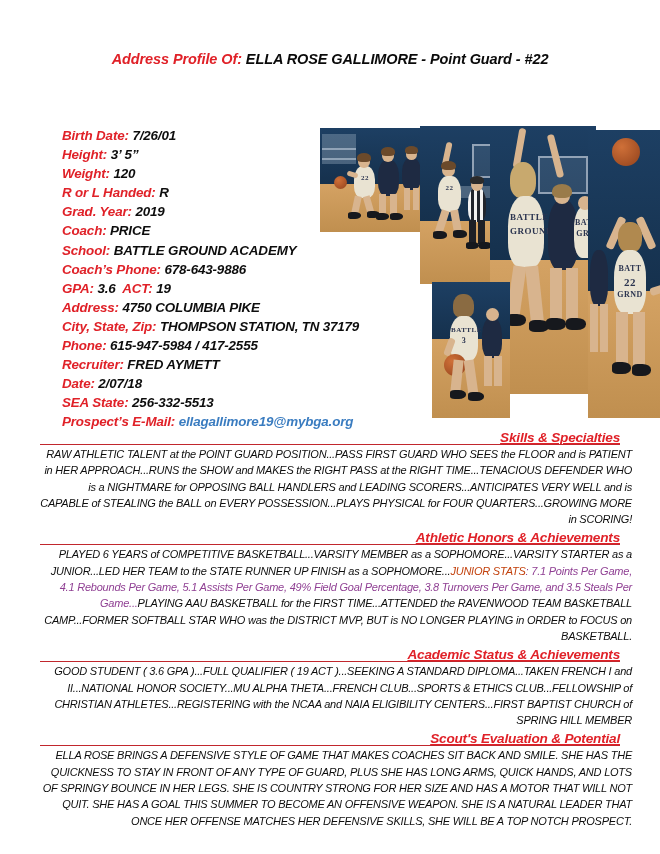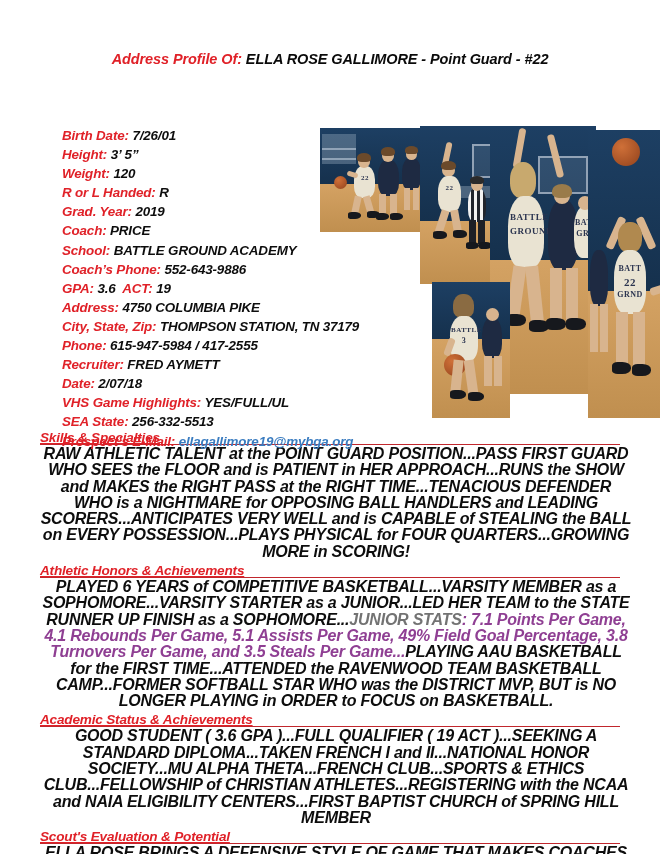--- a/index.html
+++ b/index.html
@@ -148,20 +148,21 @@
     top: 428px;
     left: 0;
     width: 660px;
   }
   .section { margin-bottom: 1px; }
   .section-head {
     margin-left: 40px;
     margin-right: 40px;
     position: relative;
     height: 18px;
+    text-align: right;
   }
   .section-head .title {
     font-size: 13.6px;
     font-style: italic;
     font-weight: bold;
     color: #e02128;
     text-decoration: underline;
     text-underline-offset: 1px;
     letter-spacing: -0.2px;
     display: inline-block;
@@ -169,29 +170,29 @@
   .section-head .rule {
     position: absolute;
     left: 0;
     right: 0;
     bottom: 1px;
     height: 1px;
     background: #c1272d;
   }
   .section-body {
     margin: 0 28px 0 40px;
-    font-size: 16px;
+    font-size: 11px;
     font-style: italic;
-    font-weight: bold;
+    font-weight: normal;
     line-height: 16.3px;
     color: #0d0d0d;
     letter-spacing: -0.22px;
-    text-align: center;
-  }
-  .hl-blue   { color: #737373; }
+    text-align: right;
+  }
+  .hl-blue   { color: #c2410c; }
   .hl-purple { color: #8f3f93; }
 </style>
 </head>
 <body>
 
 <div class="header">
   <div class="profile-line">
     <span class="profile-label">Address  Profile Of:</span>
     <span class="profile-value">ELLA ROSE GALLIMORE - Point Guard - #22</span>
   </div>
@@ -221,21 +222,21 @@
   <div class="info-row">
     <span class="info-label">Coach:</span>
     <span class="info-value">PRICE</span>
   </div>
   <div class="info-row">
     <span class="info-label">School:</span>
     <span class="info-value">BATTLE GROUND ACADEMY</span>
   </div>
   <div class="info-row">
     <span class="info-label">Coach’s Phone:</span>
-    <span class="info-value">552-643-9886</span>
+    <span class="info-value">678-643-9886</span>
   </div>
   <div class="info-row">
     <span class="info-label">GPA:</span>
     <span class="info-value">3.6</span>&nbsp;
     <span class="info-label">ACT:</span>
     <span class="info-value">19</span>
   </div>
   <div class="info-row">
     <span class="info-label">Address:</span>
     <span class="info-value">4750 COLUMBIA PIKE</span>
@@ -248,24 +249,20 @@
     <span class="info-label">Phone:</span>
     <span class="info-value">615-947-5984 / 417-2555</span>
   </div>
   <div class="info-row">
     <span class="info-label">Recruiter:</span>
     <span class="info-value">FRED AYMETT</span>
   </div>
   <div class="info-row">
     <span class="info-label">Date:</span>
     <span class="info-value">2/07/18</span>
-  </div>
-  <div class="info-row">
-    <span class="info-label">VHS Game Highlights:</span>
-    <span class="info-value">YES/FULL/UL</span>
   </div>
   <div class="info-row">
     <span class="info-label">SEA State:</span>
     <span class="info-value">256-332-5513</span>
   </div>
   <div class="info-row">
     <span class="info-label">Prospect’s E-Mail:</span>
     <span class="info-value email">ellagallimore19@mybga.org</span>
   </div>
 </div>

